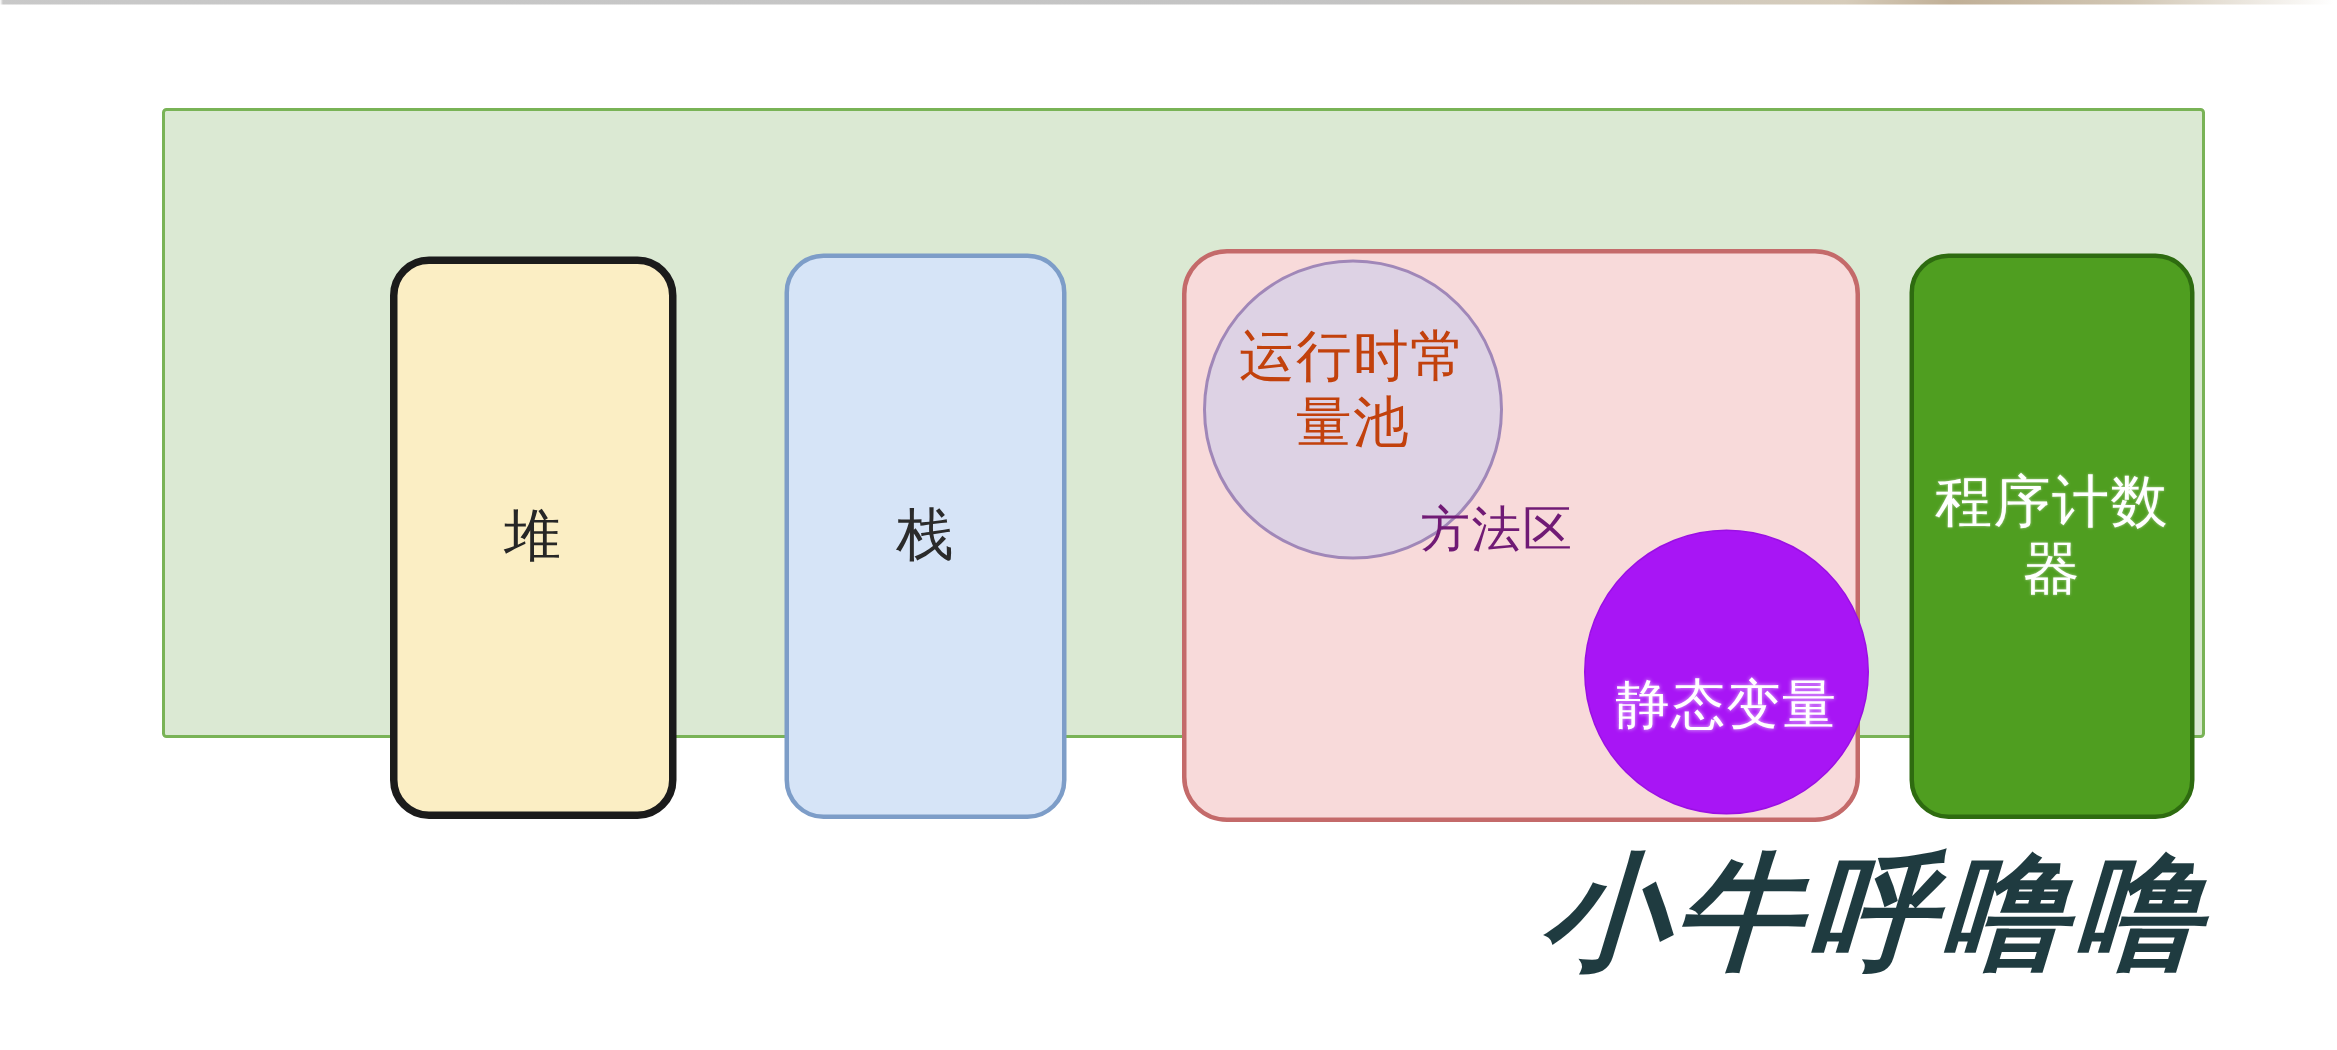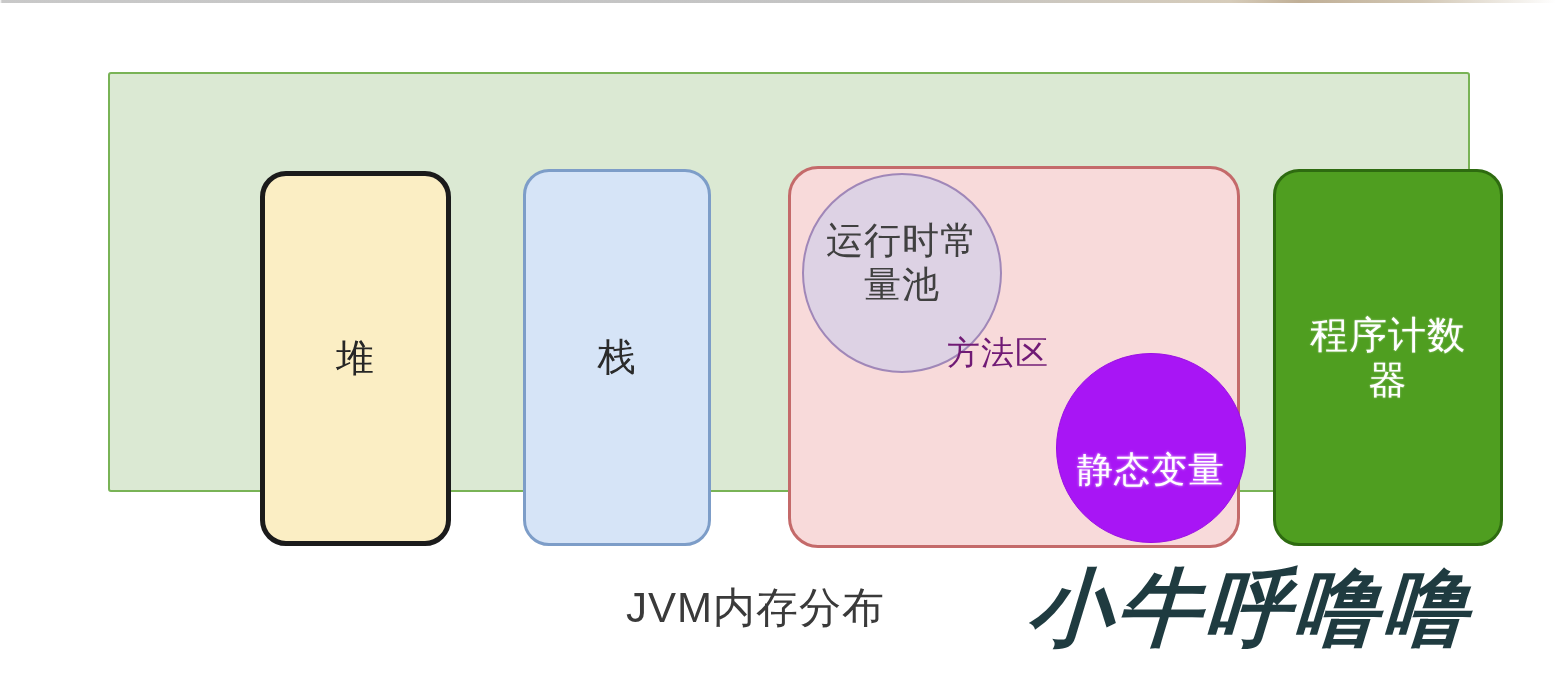--- a/index.html
+++ b/index.html
@@ -112,21 +112,21 @@
     top: 162px;
     font-size: 33px;
     color: #701a75;
     letter-spacing: 1px;
   }
 
   
   .region-pc {
     left: 1163px;
     top: 95px;
-    width: 230px;
+    width: 190px;
     height: 377px;
     background: #4f9e20;
     border: 3.5px solid #2e6b10;
   }
   .region-pc .region-label {
     color: #ffffff;
     text-shadow: 0 0 2px rgba(255,255,255,.55);
   }
 
   
@@ -149,22 +149,23 @@
 
   .circle-constant-pool {
     left: 11px;
     top: 4px;
     width: 200px;
     height: 200px;
     background: #ddd2e4;
     border: 2.5px solid #a087b8;
   }
   .circle-constant-pool .circle-label {
-    color: #404040;
+    color: #c2410c;
     transform: translateY(-10px);
+    font-family: Liberation Mono, monospace;
   }
 
   .circle-static-var {
     left: 265px;
     top: 184px;
     width: 190px;
     height: 190px;
     background: #a815f5;
     border: 1px solid #9a10e3;
   }
@@ -232,17 +233,16 @@
 
     </div>
 
     <div class="region region-pc">
       <div class="region-label">程序计数
 器</div>
     </div>
 
   </div>
 
-  <div class="caption-title">JVM内存分布</div>
 
   <div class="watermark">小牛呼噜噜</div>
 
 </div>
 
 </body></html>

